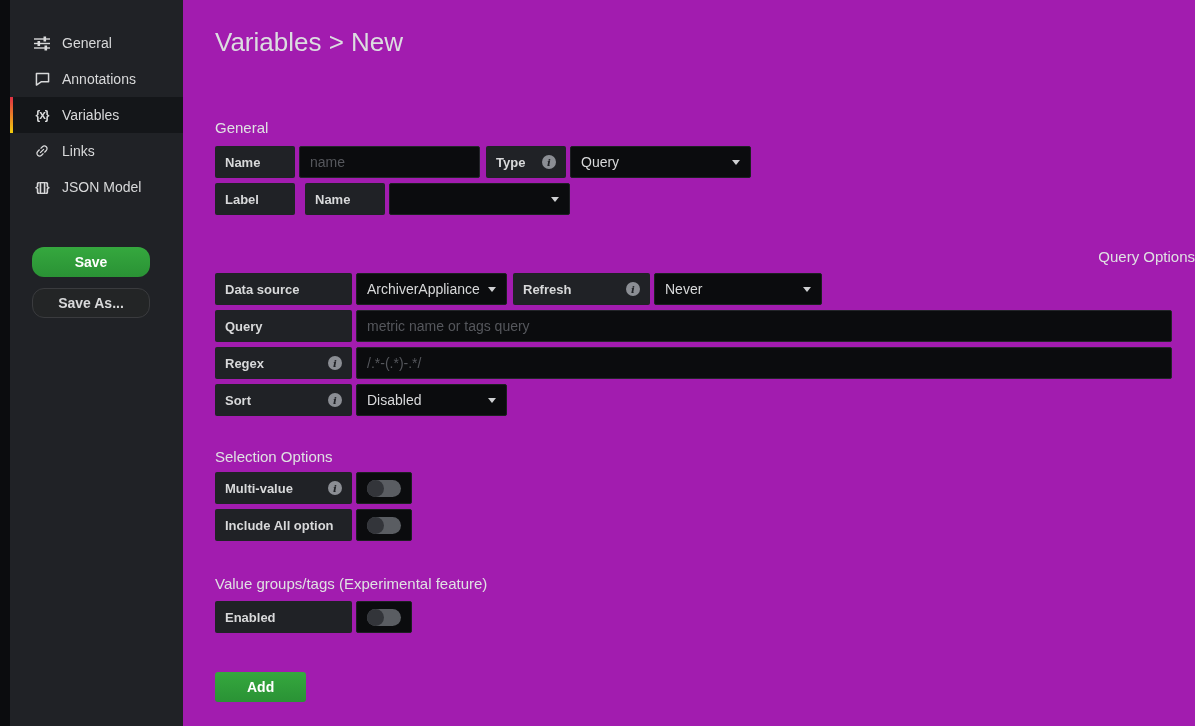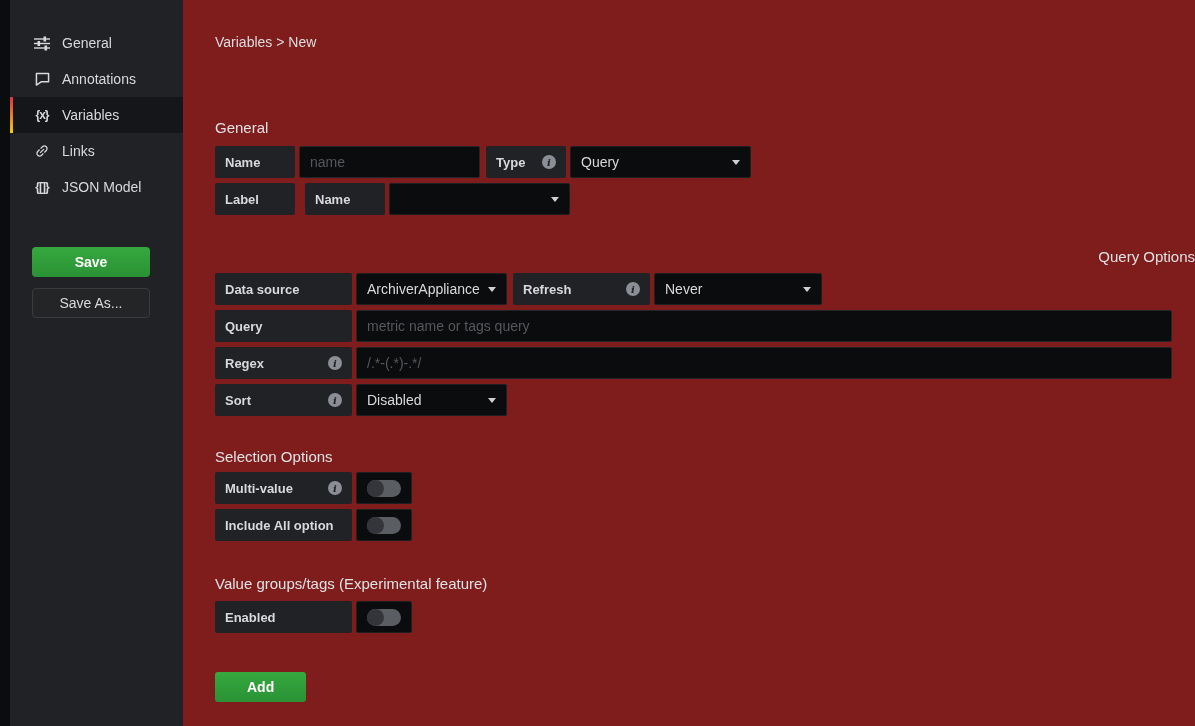--- a/index.html
+++ b/index.html
@@ -1,42 +1,42 @@
 <!DOCTYPE html>
 <html><head>
 <meta charset="utf-8">
 <style>
   * { margin:0; padding:0; box-sizing:border-box; }
   html,body { width:1195px; height:726px; overflow:hidden; }
   body { font-family:"Liberation Sans", sans-serif; background:#161719; color:#d8d9da; }
 
-  .app { position:relative; width:1195px; height:726px; background:#7f1d1d; }
+  .app { position:relative; width:1195px; height:726px; background:#a21caf; }
 
   
   .edge-strip { position:absolute; left:0; top:0; bottom:0; width:10px; background:#0b0c0e; }
 
   
   .sidebar { position:absolute; left:10px; top:0; bottom:0; width:173px; background:#202226; }
   .nav { padding-top:25px; }
   .nav-item { position:relative; height:36px; display:flex; align-items:center; gap:11px;
               padding-left:23px; font-size:14px; color:#d8d9da; cursor:pointer; }
   .nav-item.active { background:#141619; }
   .nav-item.active .bar { position:absolute; left:0; top:0; bottom:0; width:3px;
               background:linear-gradient(to bottom,#e02f44,#f2cc0c); }
   .nav-icon { width:18px; display:flex; justify-content:center; align-items:center; color:#d8d9da; }
   .txticon { font-size:12px; font-weight:700; letter-spacing:-1px; }
 
-  .btn { display:block; width:118px; height:30px; margin-left:22px; border:none; border-radius:4px;
+  .btn { display:block; width:118px; height:30px; margin-left:22px; border:none; border-radius:12px;
          font-family:"Liberation Sans",sans-serif; font-size:14px; cursor:pointer; }
   .btn-save { margin-top:42px; background:linear-gradient(180deg,#35a83e,#2a9235); color:#fff; font-weight:700; }
-  .btn-saveas { margin-top:11px; background:#232526; border:1px solid #3a3b3e; color:#d8d9da; font-weight:400; }
+  .btn-saveas { margin-top:11px; background:#232526; border:1px solid #3a3b3e; color:#d8d9da; font-weight:700; }
 
   
   .main { position:absolute; left:183px; top:0; right:0; bottom:0; padding:30px 0 0 32px; }
-  .page-title { font-size:14px; font-weight:400; color:#dcdde0; line-height:24px; }
+  .page-title { font-size:26px; font-weight:400; color:#dcdde0; line-height:24px; }
 
   .section-heading { font-size:15px; font-weight:400; color:#e0e1e3; line-height:18px; }
   .sh-general { margin-top:65px; margin-bottom:9px; }
   .sh-query { margin-top:33px; margin-bottom:7px;text-align:right; }
   .sh-selection { margin-top:32px; margin-bottom:6px; }
   .sh-groups { margin-top:34px; margin-bottom:8px; }
 
   .row { display:flex; height:32px; margin-bottom:5px; }
   .group { display:flex; margin-right:6px; }
   .flabel { background:#202226; border-radius:2px; display:flex; align-items:center;

